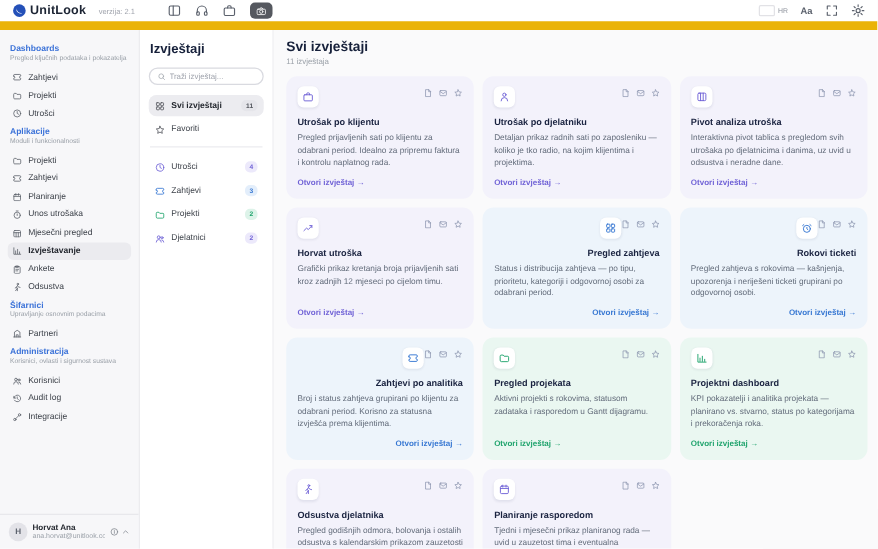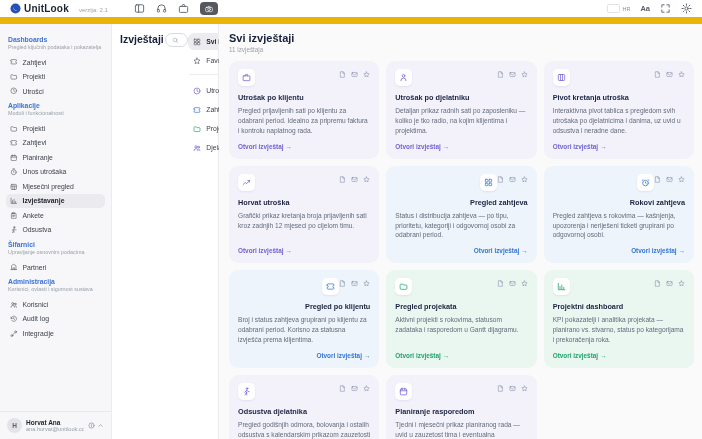--- a/index.html
+++ b/index.html
@@ -40,21 +40,21 @@
   .sb-item.active::before { content:""; position:absolute; left:-6px; top:2px; bottom:2px; width:2.5px; background:#3b76d8; border-radius:0 2px 2px 0; }
   .sb-user { border-top:1px solid #e8e8ec; margin:0 -6px; padding:6px 7px; display:flex; align-items:center; gap:4px; background:#f7f7f9; }
   .avatar { width:15px; height:15px; border-radius:50%; background:#e3e3e8; color:#5b616c; font-size:6.5px; font-weight:bold; display:flex; align-items:center; justify-content:center; flex-shrink:0; }
   .user-meta { flex:1; min-width:0; }
   .user-name { font-size:6.5px; font-weight:bold; color:#23272e; white-space:nowrap; }
   .user-email { font-size:5.6px; color:#9aa0a8; white-space:nowrap; overflow:hidden; }
   .user-actions { display:flex; align-items:center; gap:2px; }
   .user-actions .ic { width:7px; height:7px; color:#7a8089; }
 
   
-  .panel { width:107px; flex-shrink:0; background:#fff; border-right:1px solid #ececef; padding:9px 7px; display:flex; flex-direction:row; }
+  .panel { width:107px; flex-shrink:0; background:#fff; border-right:1px solid #ececef; padding:9px 7px; display:flex; flex-direction:column; }
   .panel-title { font-size:10.5px; font-weight:bold; color:#16203a; margin:0 1px 9px 1px; }
   .search-box { display:flex; align-items:center; gap:3px; height:14px; border:1px solid #d9dae0; border-radius:8px; padding:0 6px; background:#fff; margin-bottom:8px; }
   .search-box .ic { width:6.5px; height:6.5px; color:#9aa0a8; flex-shrink:0; }
   .search-box input { border:none; outline:none; width:100%; font-size:6.3px; color:#3a3f47; font-family:"Liberation Sans",sans-serif; background:transparent; }
   .search-box input::placeholder { color:#a0a4ad; }
   .pl-item { display:flex; align-items:center; gap:5px; height:17px; padding:0 5px; border-radius:6px; cursor:pointer; margin-bottom:2px; }
   .pl-item.active { background:#ececf0; }
   .pl-item .pl-ic { width:8px; height:8px; color:#55585f; flex-shrink:0; }
   .pl-label { font-size:6.8px; color:#3a3f47; white-space:nowrap; flex:1; min-width:0; }
   .pl-item.active .pl-label { font-weight:bold; color:#23272e; }
@@ -504,21 +504,21 @@
                     <path d="M3.5 7.5L12 13.5l8.5-6"></path>
                   </svg>
                 </span>
                 <span class="ic">
                   <svg viewBox="0 0 24 24">
                     <path d="M12 3l2.7 5.6 6.3.9-4.6 4.3 1.1 6.2-5.5-3-5.5 3 1.1-6.2L3 9.5l6.3-.9z"></path>
                   </svg>
                 </span>
               </div>
             </div>
-            <div class="card-title">Pivot kretanja utroška</div>
+            <div class="card-title">Pivot analiza utroška</div>
             <div class="card-desc">Interaktivna pivot tablica s pregledom svih utrošaka po djelatnicima i danima, uz uvid u odsustva i neradne dane.</div>
             <a class="card-link" href="#">
               <span>Otvori izvještaj</span>
               <span>→</span>
             </a>
           </div>
           <div class="card purple">
             <div class="card-top">
               <div class="card-iconbox">
                 <span class="ic">
@@ -617,21 +617,21 @@
                     <path d="M3.5 7.5L12 13.5l8.5-6"></path>
                   </svg>
                 </span>
                 <span class="ic">
                   <svg viewBox="0 0 24 24">
                     <path d="M12 3l2.7 5.6 6.3.9-4.6 4.3 1.1 6.2-5.5-3-5.5 3 1.1-6.2L3 9.5l6.3-.9z"></path>
                   </svg>
                 </span>
               </div>
             </div>
-            <div class="card-title">Rokovi zahtjeva</div>
+            <div class="card-title">Rokovi ticketi</div>
             <div class="card-desc">Pregled zahtjeva s rokovima — kašnjenja, upozorenja i neriješeni ticketi grupirani po odgovornoj osobi.</div>
             <a class="card-link" href="#">
               <span>Otvori izvještaj</span>
               <span>→</span>
             </a>
           </div>
           <div class="card blue">
             <div class="card-top">
               <div class="card-iconbox">
                 <span class="ic">
@@ -653,21 +653,21 @@
                     <path d="M3.5 7.5L12 13.5l8.5-6"></path>
                   </svg>
                 </span>
                 <span class="ic">
                   <svg viewBox="0 0 24 24">
                     <path d="M12 3l2.7 5.6 6.3.9-4.6 4.3 1.1 6.2-5.5-3-5.5 3 1.1-6.2L3 9.5l6.3-.9z"></path>
                   </svg>
                 </span>
               </div>
             </div>
-            <div class="card-title">Pregled po klijentu</div>
+            <div class="card-title">Zahtjevi po analitika</div>
             <div class="card-desc">Broj i status zahtjeva grupirani po klijentu za odabrani period. Korisno za statusna izvješća prema klijentima.</div>
             <a class="card-link" href="#">
               <span>Otvori izvještaj</span>
               <span>→</span>
             </a>
           </div>
           <div class="card green">
             <div class="card-top">
               <div class="card-iconbox">
                 <span class="ic">

